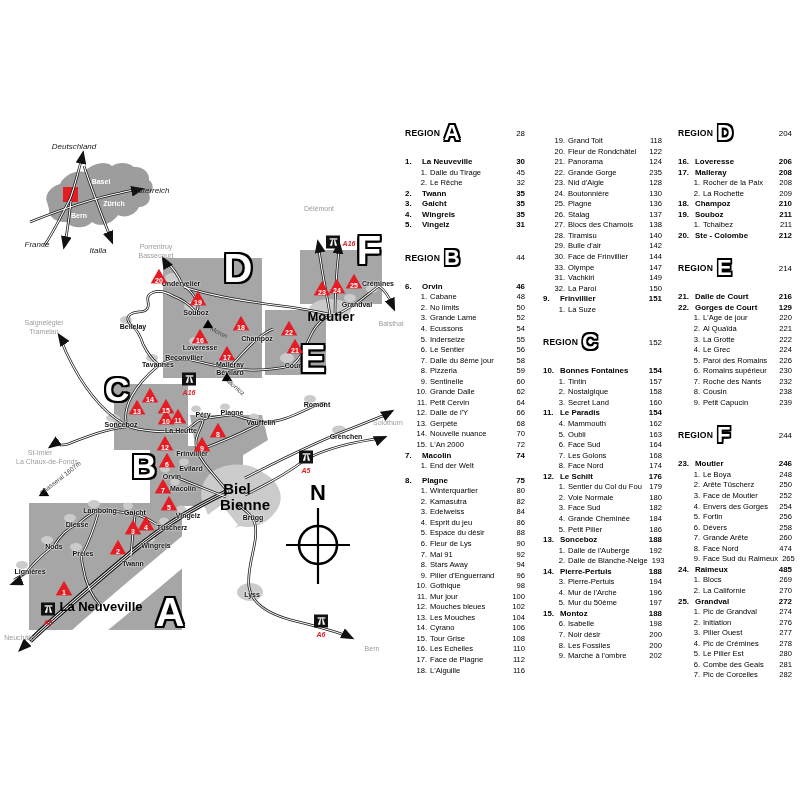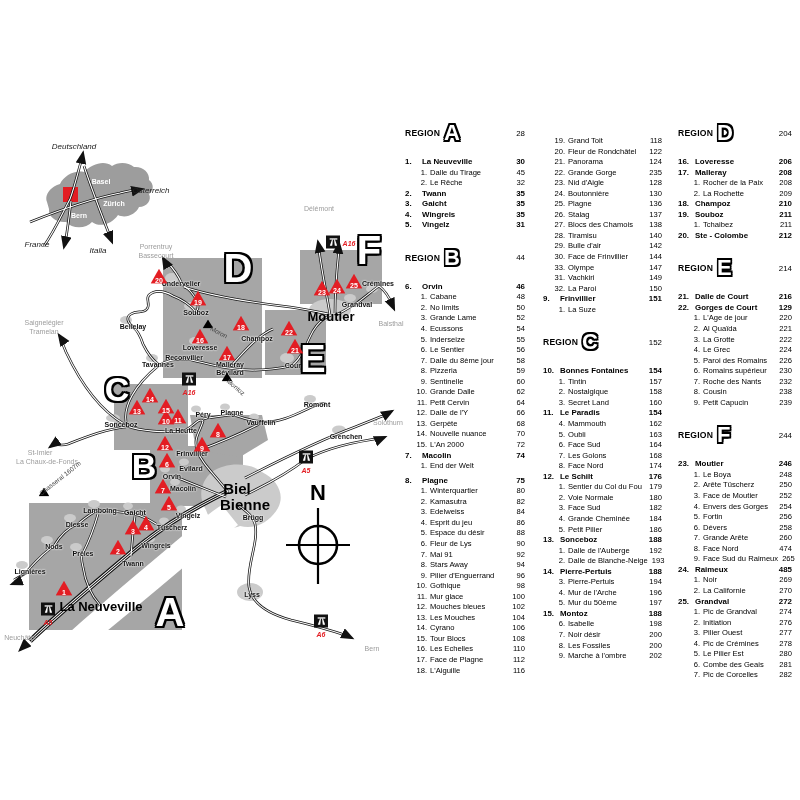--- a/index.html
+++ b/index.html
@@ -589,41 +589,41 @@
   <span class="nm">Pilier d'Enguerrand</span>
   <span class="pg">96</span>
       </div>
       <div class="row sub">
   <span class="num">10.</span>
   <span class="nm">Gothique</span>
   <span class="pg">98</span>
       </div>
       <div class="row sub">
   <span class="num">11.</span>
-  <span class="nm">Mur glace</span>
+  <span class="nm">Mur jour</span>
   <span class="pg">100</span>
       </div>
       <div class="row sub">
   <span class="num">12.</span>
   <span class="nm">Mouches bleues</span>
   <span class="pg">102</span>
       </div>
       <div class="row sub">
   <span class="num">13.</span>
   <span class="nm">Les Mouches</span>
   <span class="pg">104</span>
       </div>
       <div class="row sub">
   <span class="num">14.</span>
   <span class="nm">Cyrano</span>
   <span class="pg">106</span>
       </div>
       <div class="row sub">
   <span class="num">15.</span>
-  <span class="nm">Tour Blocs</span>
+  <span class="nm">Tour Grise</span>
   <span class="pg">108</span>
       </div>
       <div class="row sub">
   <span class="num">16.</span>
   <span class="nm">Les Echelles</span>
   <span class="pg">110</span>
       </div>
       <div class="row sub">
   <span class="num">17.</span>
   <span class="nm">Face de Plagne</span>
@@ -1028,21 +1028,21 @@
   <span class="nm">Face Sud du Raimeux</span>
   <span class="pg">265</span>
       </div>
       <div class="row crag">
         <span class="num">24.</span>
         <span class="nm">Raimeux</span>
         <span class="pg">485</span>
       </div>
       <div class="row sub">
   <span class="num">1.</span>
-  <span class="nm">Noir</span>
+  <span class="nm">Blocs</span>
   <span class="pg">269</span>
       </div>
       <div class="row sub">
   <span class="num">2.</span>
   <span class="nm">La Californie</span>
   <span class="pg">270</span>
       </div>
       <div class="row crag">
         <span class="num">25.</span>
         <span class="nm">Grandval</span>

